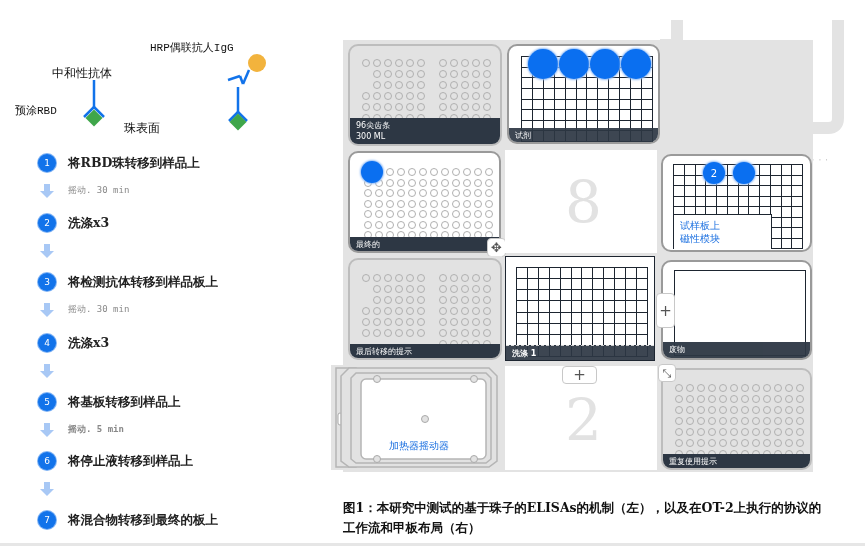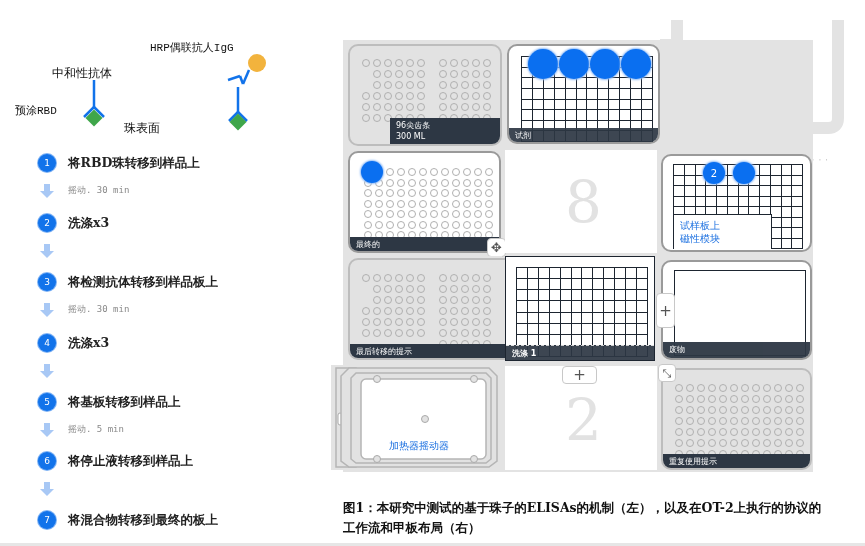--- a/index.html
+++ b/index.html
@@ -113,21 +113,21 @@
     <div class="down-arrow">
         <div class="shaft"></div>
         <div class="head"></div>
       </div>
   </div>
 
   <div class="step" style="top:393px;">
     <div class="step-num">5</div>
     <div class="step-title">将基板转移到样品上</div>
   </div>
-  <div class="arrow-row" style="top:423px;">
+  <div class="arrow-row" style="top:423px;font-weight:bold;">
     <div class="down-arrow">
         <div class="shaft"></div>
         <div class="head"></div>
       </div>
     <div class="shake">摇动. 5 min</div>
   </div>
 
   <div class="step" style="top:452px;">
     <div class="step-num">6</div>
     <div class="step-title">将停止液转移到样品上</div>
@@ -222,21 +222,21 @@
           <div class="well"></div>
           <div class="well"></div>
           <div class="well"></div>
           <div></div>
           <div class="well"></div>
           <div class="well"></div>
           <div class="well"></div>
           <div class="well"></div>
           <div class="well"></div>
       </div>
-      <div class="plate-footer" style="height:22px;margin-left:40px;">
+      <div class="plate-footer" style="height:22px;">
         <div>96尖齿条</div>
         <div>300 ML</div>
       </div>
     </div>
   </div>
 
   <div class="slot" style="left:4px;top:110px;width:155px;height:103px;background:#e3e3e3;">
     <div class="plate white" style="left:1px;top:1px;width:149px;height:98px;">
       <div class="wellgrid" style="left:12px;top:14px;grid-template-columns:repeat(12,11px);grid-auto-rows:10.5px;">
         <div class="well"></div>
@@ -581,21 +581,21 @@
       <div class="abs" style="left:11px;top:58px;width:98px;height:35px;background:#fff;border-right:1.3px solid #1d2530;border-top:1.3px solid #1d2530;padding:4px 6px;box-sizing:border-box;">
         <div class="blue-text">试样板上</div>
         <div class="blue-text">磁性模块</div>
       </div>
       <div class="tip" style="left:40px;top:6px;width:22px;height:22px;">2</div>
       <div class="tip" style="left:70px;top:6px;width:22px;height:22px;"></div>
     </div>
   </div>
 
   <div class="slot" style="left:4px;top:216px;width:155px;height:104px;background:#e3e3e3;">
-    <div class="plate gray" style="left:1px;top:2px;width:150px;height:98px;padding-left:24px;">
+    <div class="plate gray" style="left:1px;top:2px;width:150px;height:98px;">
       <div class="wellgrid" style="left:10px;top:12px;grid-template-columns:repeat(12,11px);grid-auto-rows:11px;">
         <div class="well"></div>
           <div class="well"></div>
           <div class="well"></div>
           <div class="well"></div>
           <div class="well"></div>
           <div class="well"></div>
           <div></div>
           <div class="well"></div>
           <div class="well"></div>

